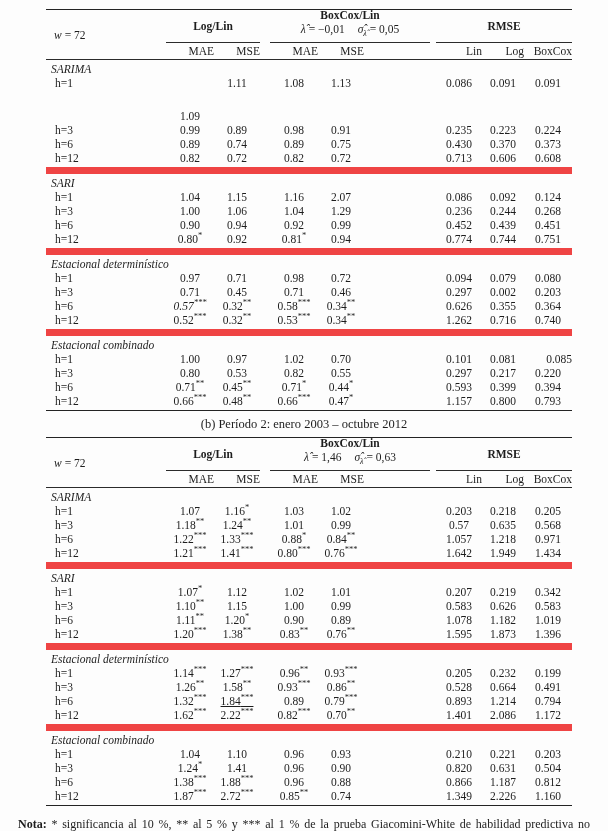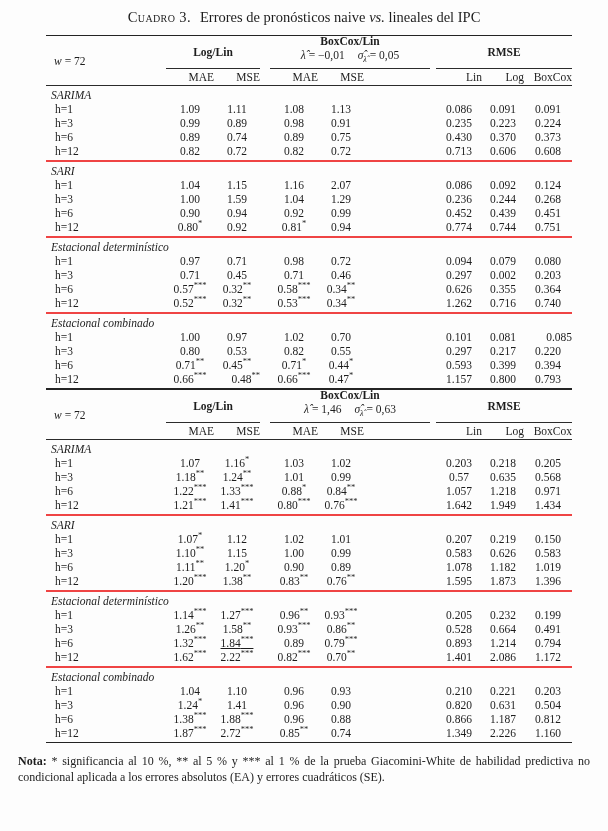--- a/index.html
+++ b/index.html
@@ -23,34 +23,33 @@
   .wlab{display:flex;align-items:center;padding-left:8px;}
   .wlab .mi{margin-right:3px;}
   .grp{font-weight:bold;display:flex;align-items:center;justify-content:center;border-bottom:1px solid #2b2b2b;}
   .grp.stack{flex-direction:column;justify-content:flex-end;padding-bottom:1px;}
   .grp .bname{font-weight:bold;line-height:14px;}
   .mathline{font-weight:normal;line-height:15px;white-space:nowrap;}
   .mi{font-style:italic;}
   .mgap{display:inline-block;width:13px;}
   .mathline sub{font-size:8px;}
   .subhead{text-align:right;align-self:center;line-height:15px;}
-  .section{border-bottom:2px solid #ef4444;padding:2px 0 2px;}
+  .section{border-bottom:7px solid #ef4444;padding:2px 0 2px;}
   .section:last-child{border-bottom:none;}
   .sec-label{font-style:italic;padding-left:5px;}
   .rlab{padding-left:9px;}
   .val{text-align:center;white-space:nowrap;}
   sup.stars{font-size:8.5px;line-height:0;}
   .note{margin:10px 18px 0 18px;font-size:12px;line-height:16px;text-align:justify;}
   .note b{font-weight:bold;}
 </style>
 </head>
 <body>
 
 <div class="page">
-  <div class="doc-title"><span class="sc">Cuadro 3.</span><span>Errores de pronósticos naive</span> <span class="it">vs.</span> <span>lineales del IPC</span></div>
 
   <div id="panels">
       <div class="panel">
         <div class="ptable">
           <div class="g hdr">
             <div class="cell wlab" style="grid-area: 1 / 1 / 3;"><span class="mi">w</span> = 72</div>
             <div class="cell grp" style="grid-area: 1 / 2 / auto / 4;">Log/Lin</div>
             <div class="cell grp stack" style="grid-area: 1 / 5 / auto / 8;">
               <div class="bname">BoxCox/Lin</div>
               <div class="mathline"><span class="mi">λ̂</span> = −0,01<span class="mgap"></span><span class="mi">σ̂</span><sub><span class="mi">λ̂</span></sub> = 0,05</div>
@@ -63,21 +62,21 @@
             <div class="cell subhead" style="grid-area: 2 / 9;">Lin</div>
             <div class="cell subhead" style="grid-area: 2 / 10;">Log</div>
             <div class="cell subhead" style="grid-area: 2 / 11;">BoxCox</div>
           </div>
           <div class="section">
             <div class="g">
               <div class="cell sec-label" style="grid-column: 1 / 12;">SARIMA</div>
             </div>
             <div class="g drow">
               <div class="cell rlab" style="grid-column: 1;">h=1</div>
-              <div class="cell val" style="grid-column: 2;">1.09</div>
+              <div class="cell val" style="grid-column: 2; margin-top: 33px;">1.09</div>
               <div class="cell val" style="grid-column: 3;">1.11</div>
               <div class="cell val" style="grid-column: 5;">1.08</div>
               <div class="cell val" style="grid-column: 6;">1.13</div>
               <div class="cell val" style="grid-column: 9;">0.086</div>
               <div class="cell val" style="grid-column: 10;">0.091</div>
               <div class="cell val" style="grid-column: 11;">0.091</div>
             </div>
             <div class="g drow">
               <div class="cell rlab" style="grid-column: 1;">h=3</div>
               <div class="cell val" style="grid-column: 2;">0.99</div>
@@ -119,21 +118,21 @@
               <div class="cell val" style="grid-column: 3;">1.15</div>
               <div class="cell val" style="grid-column: 5;">1.16</div>
               <div class="cell val" style="grid-column: 6;">2.07</div>
               <div class="cell val" style="grid-column: 9;">0.086</div>
               <div class="cell val" style="grid-column: 10;">0.092</div>
               <div class="cell val" style="grid-column: 11;">0.124</div>
             </div>
             <div class="g drow">
               <div class="cell rlab" style="grid-column: 1;">h=3</div>
               <div class="cell val" style="grid-column: 2;">1.00</div>
-              <div class="cell val" style="grid-column: 3;">1.59</div>
+              <div class="cell val" style="grid-column: 3;">1.06</div>
               <div class="cell val" style="grid-column: 5;">1.04</div>
               <div class="cell val" style="grid-column: 6;">1.29</div>
               <div class="cell val" style="grid-column: 9;">0.236</div>
               <div class="cell val" style="grid-column: 10;">0.244</div>
               <div class="cell val" style="grid-column: 11;">0.268</div>
             </div>
             <div class="g drow">
               <div class="cell rlab" style="grid-column: 1;">h=6</div>
               <div class="cell val" style="grid-column: 2;">0.90</div>
               <div class="cell val" style="grid-column: 3;">0.94</div>
@@ -173,21 +172,21 @@
               <div class="cell val" style="grid-column: 2;">0.71</div>
               <div class="cell val" style="grid-column: 3;">0.45</div>
               <div class="cell val" style="grid-column: 5;">0.71</div>
               <div class="cell val" style="grid-column: 6;">0.46</div>
               <div class="cell val" style="grid-column: 9;">0.297</div>
               <div class="cell val" style="grid-column: 10;">0.002</div>
               <div class="cell val" style="grid-column: 11;">0.203</div>
             </div>
             <div class="g drow">
               <div class="cell rlab" style="grid-column: 1;">h=6</div>
-              <div class="cell val" style="grid-column: 2;">0.57<sup class="stars">***</sup></div>
+              <div class="cell val" style="grid-column: 2; font-style: italic;">0.57<sup class="stars">***</sup></div>
               <div class="cell val" style="grid-column: 3;">0.32<sup class="stars">**</sup></div>
               <div class="cell val" style="grid-column: 5;">0.58<sup class="stars">***</sup></div>
               <div class="cell val" style="grid-column: 6;">0.34<sup class="stars">**</sup></div>
               <div class="cell val" style="grid-column: 9;">0.626</div>
               <div class="cell val" style="grid-column: 10;">0.355</div>
               <div class="cell val" style="grid-column: 11;">0.364</div>
             </div>
             <div class="g drow">
               <div class="cell rlab" style="grid-column: 1;">h=12</div>
               <div class="cell val" style="grid-column: 2;">0.52<sup class="stars">***</sup></div>
@@ -229,31 +228,32 @@
               <div class="cell val" style="grid-column: 3;">0.45<sup class="stars">**</sup></div>
               <div class="cell val" style="grid-column: 5;">0.71<sup class="stars">*</sup></div>
               <div class="cell val" style="grid-column: 6;">0.44<sup class="stars">*</sup></div>
               <div class="cell val" style="grid-column: 9;">0.593</div>
               <div class="cell val" style="grid-column: 10;">0.399</div>
               <div class="cell val" style="grid-column: 11;">0.394</div>
             </div>
             <div class="g drow">
               <div class="cell rlab" style="grid-column: 1;">h=12</div>
               <div class="cell val" style="grid-column: 2;">0.66<sup class="stars">***</sup></div>
-              <div class="cell val" style="grid-column: 3; text-align: right;">0.48<sup class="stars">**</sup></div>
+              <div class="cell val" style="grid-column: 3;">0.48<sup class="stars">**</sup></div>
               <div class="cell val" style="grid-column: 5;">0.66<sup class="stars">***</sup></div>
               <div class="cell val" style="grid-column: 6;">0.47<sup class="stars">*</sup></div>
               <div class="cell val" style="grid-column: 9;">1.157</div>
               <div class="cell val" style="grid-column: 10;">0.800</div>
               <div class="cell val" style="grid-column: 11;">0.793</div>
             </div>
           </div>
         </div>
       </div>
       <div class="panel">
+        <div class="panel-subtitle">(b) Período 2: enero 2003 – octubre 2012</div>
         <div class="ptable">
           <div class="g hdr">
             <div class="cell wlab" style="grid-area: 1 / 1 / 3;"><span class="mi">w</span> = 72</div>
             <div class="cell grp" style="grid-area: 1 / 2 / auto / 4;">Log/Lin</div>
             <div class="cell grp stack" style="grid-area: 1 / 5 / auto / 8;">
               <div class="bname">BoxCox/Lin</div>
               <div class="mathline"><span class="mi">λ̂</span> = 1,46<span class="mgap"></span><span class="mi">σ̂</span><sub><span class="mi">λ̂</span></sub> = 0,63</div>
             </div>
             <div class="cell grp" style="grid-area: 1 / 9 / auto / 12;">RMSE</div>
             <div class="cell subhead" style="grid-area: 2 / 2;">MAE</div>
@@ -314,21 +314,21 @@
               <div class="cell sec-label" style="grid-column: 1 / 12;">SARI</div>
             </div>
             <div class="g drow">
               <div class="cell rlab" style="grid-column: 1;">h=1</div>
               <div class="cell val" style="grid-column: 2;">1.07<sup class="stars">*</sup></div>
               <div class="cell val" style="grid-column: 3;">1.12</div>
               <div class="cell val" style="grid-column: 5;">1.02</div>
               <div class="cell val" style="grid-column: 6;">1.01</div>
               <div class="cell val" style="grid-column: 9;">0.207</div>
               <div class="cell val" style="grid-column: 10;">0.219</div>
-              <div class="cell val" style="grid-column: 11;">0.150</div>
+              <div class="cell val" style="grid-column: 11;">0.342</div>
             </div>
             <div class="g drow">
               <div class="cell rlab" style="grid-column: 1;">h=3</div>
               <div class="cell val" style="grid-column: 2;">1.10<sup class="stars">**</sup></div>
               <div class="cell val" style="grid-column: 3;">1.15</div>
               <div class="cell val" style="grid-column: 5;">1.00</div>
               <div class="cell val" style="grid-column: 6;">0.99</div>
               <div class="cell val" style="grid-column: 9;">0.583</div>
               <div class="cell val" style="grid-column: 10;">0.626</div>
               <div class="cell val" style="grid-column: 11;">0.583</div>

